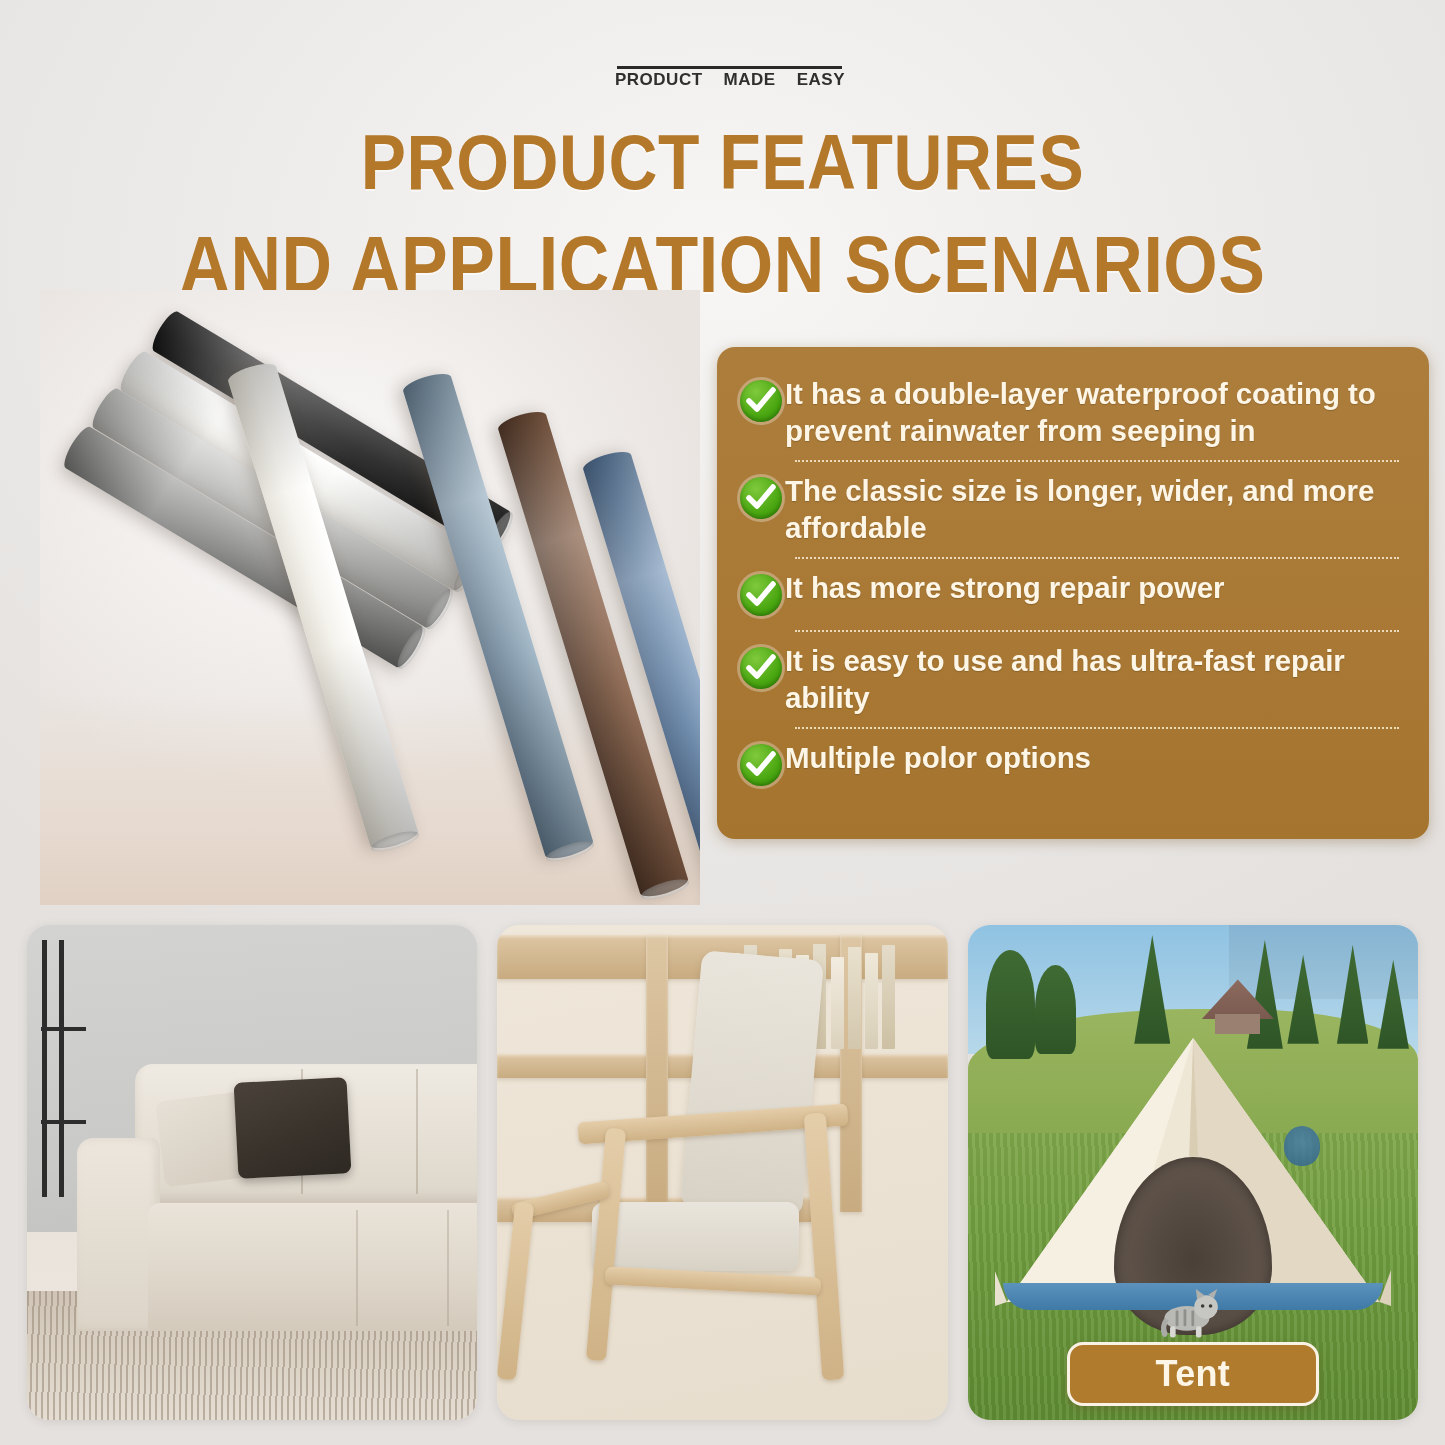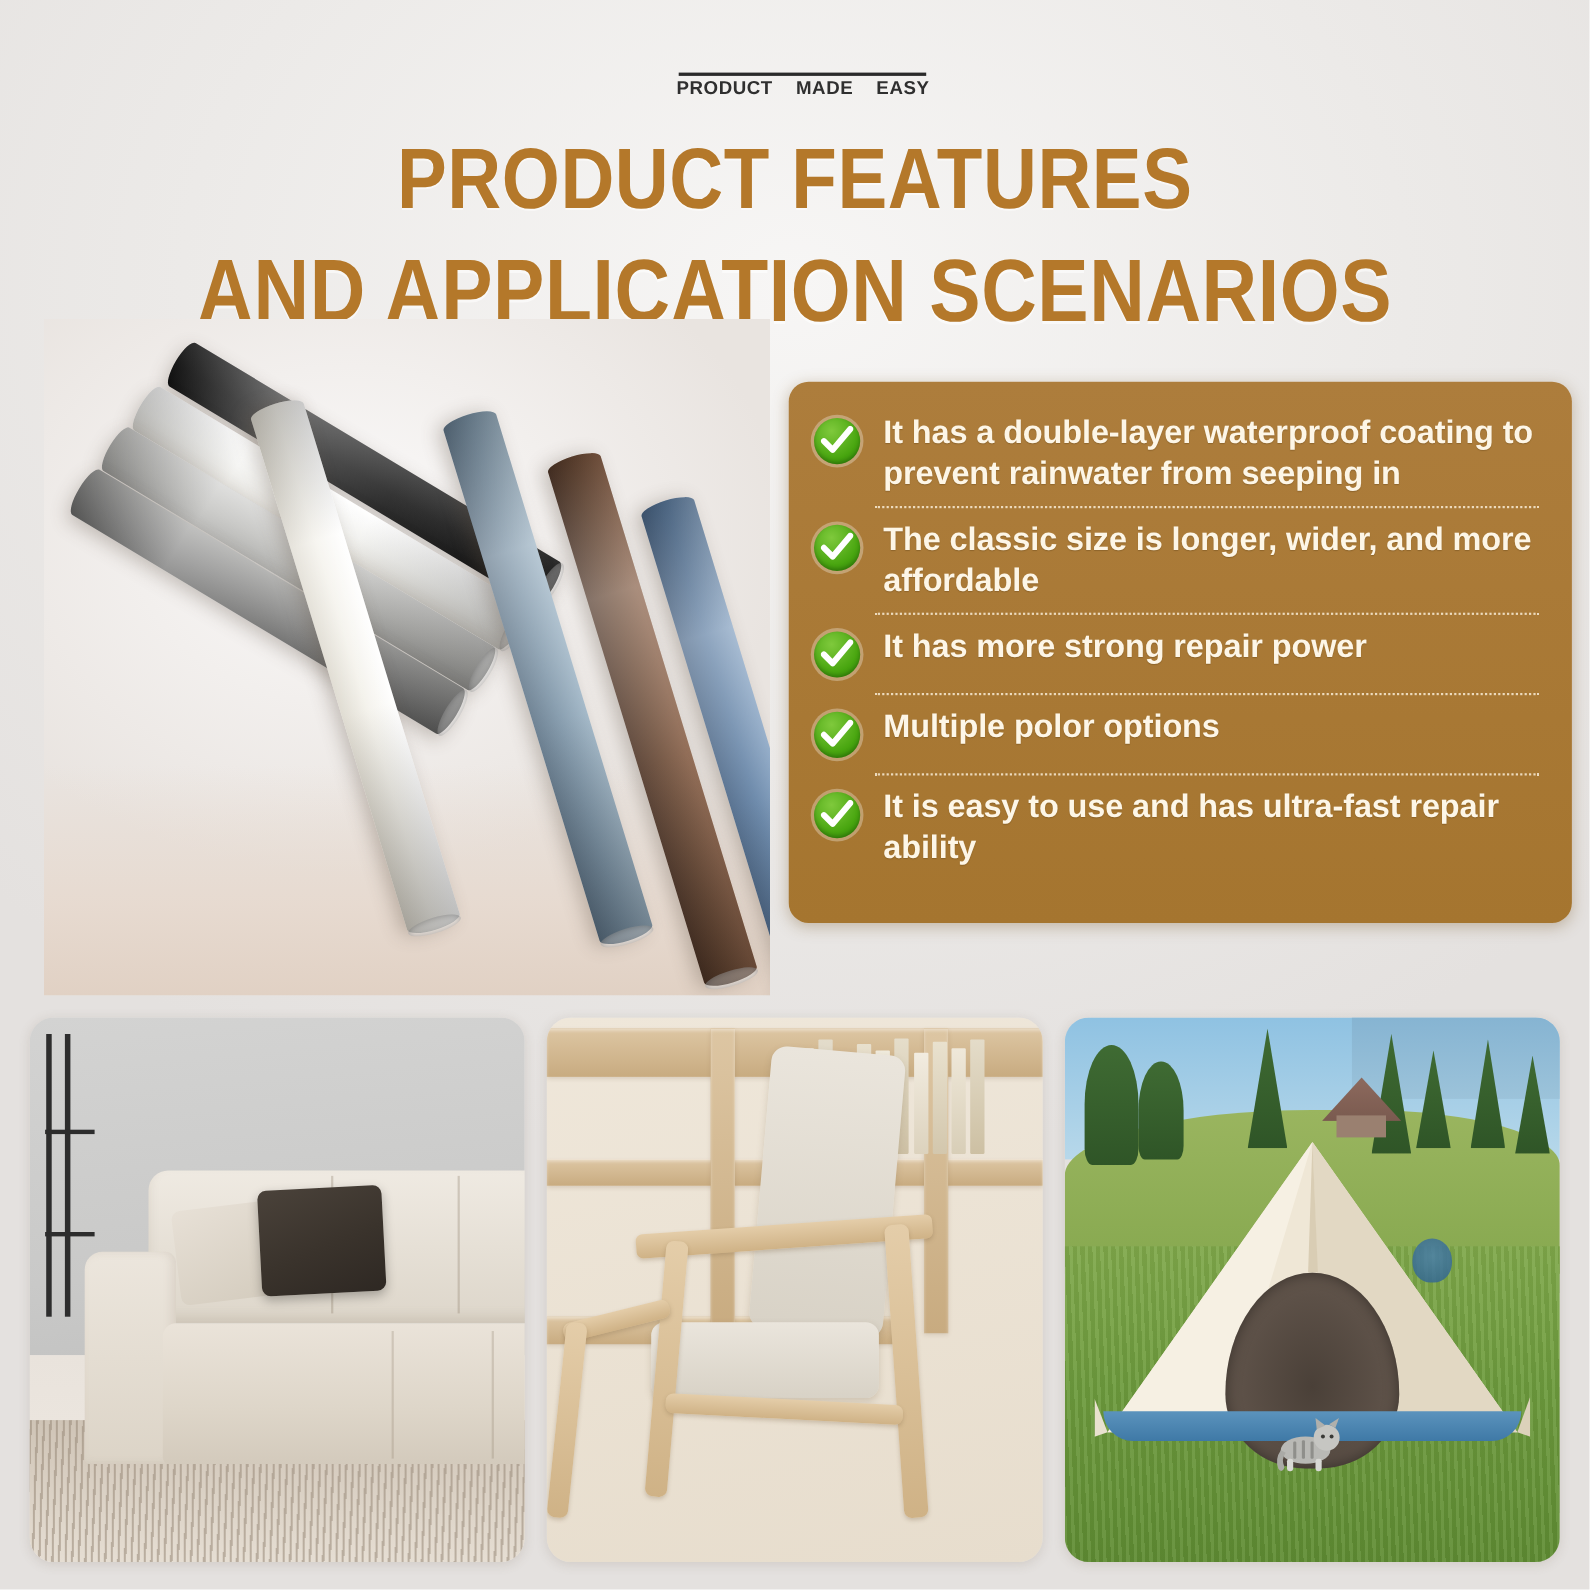--- a/index.html
+++ b/index.html
@@ -91,21 +91,21 @@
 
   
   #features{
     position:absolute; left:717px; top:347px; width:712px; height:492px;
     background:linear-gradient(180deg,#ad7d3c 0%, #a5752f 100%);
     border-radius:18px;
     box-shadow:0 3px 14px rgba(120,88,44,.35);
     padding:16px 24px 10px 18px;
   }
   .feat{
-    display:flex; align-items:flex-start; gap:18px;
+    display:flex; align-items:flex-start; 
     padding:11px 4px 11px 2px;
     position:relative;
   }
   .feat + .feat:before{
     content:""; position:absolute; left:60px; right:6px; top:0;
     border-top:2px dotted rgba(255,246,228,.78);
   }
   .check{
     flex:0 0 auto; width:48px; height:48px; margin-top:3px; position:relative;
   }
@@ -305,32 +305,32 @@
   </div>
 
   <div class="feat">
     <span class="check">
       <span class="ring"></span>
         <span class="disc"></span>
       <svg width="30" height="28" viewBox="0 0 30 28">
           <path d="M3 14 L11 22 L27 3" stroke="#ffffff" stroke-width="5.5" fill="none" stroke-linecap="round" stroke-linejoin="round"></path>
         </svg>
     </span>
-    <span class="feat-text">Multiple polor options</span>
+    <span class="feat-text">It is easy to use and has ultra-fast repair ability</span>
   </div>
 
   <div class="feat">
     <span class="check">
       <span class="ring"></span>
         <span class="disc"></span>
       <svg width="30" height="28" viewBox="0 0 30 28">
           <path d="M3 14 L11 22 L27 3" stroke="#ffffff" stroke-width="5.5" fill="none" stroke-linecap="round" stroke-linejoin="round"></path>
         </svg>
     </span>
-    <span class="feat-text">It is easy to use and has ultra-fast repair ability</span>
+    <span class="feat-text">Multiple polor options</span>
   </div>
 
 </div>
 
 <div id="scenes">
 
   <div class="scene">
     <div class="scene-img">
       <div class="sf-wall"></div>
       <div class="sf-floor"></div>
@@ -439,15 +439,16 @@
           <g fill="#8f8f8b">
             <rect x="42" y="58" width="5" height="28" rx="2"></rect>
             <rect x="56" y="56" width="5" height="30" rx="2"></rect>
             <rect x="70" y="58" width="5" height="28" rx="2"></rect>
           </g>
           <rect x="32" y="86" width="10" height="20" rx="4" fill="#d8d8d4"></rect>
           <rect x="78" y="86" width="10" height="20" rx="4" fill="#d8d8d4"></rect>
         </svg>
       </div>
     </div>
+    <div class="scene-label">Tent</div>
   </div>
 
 </div>
 
 </body></html>

